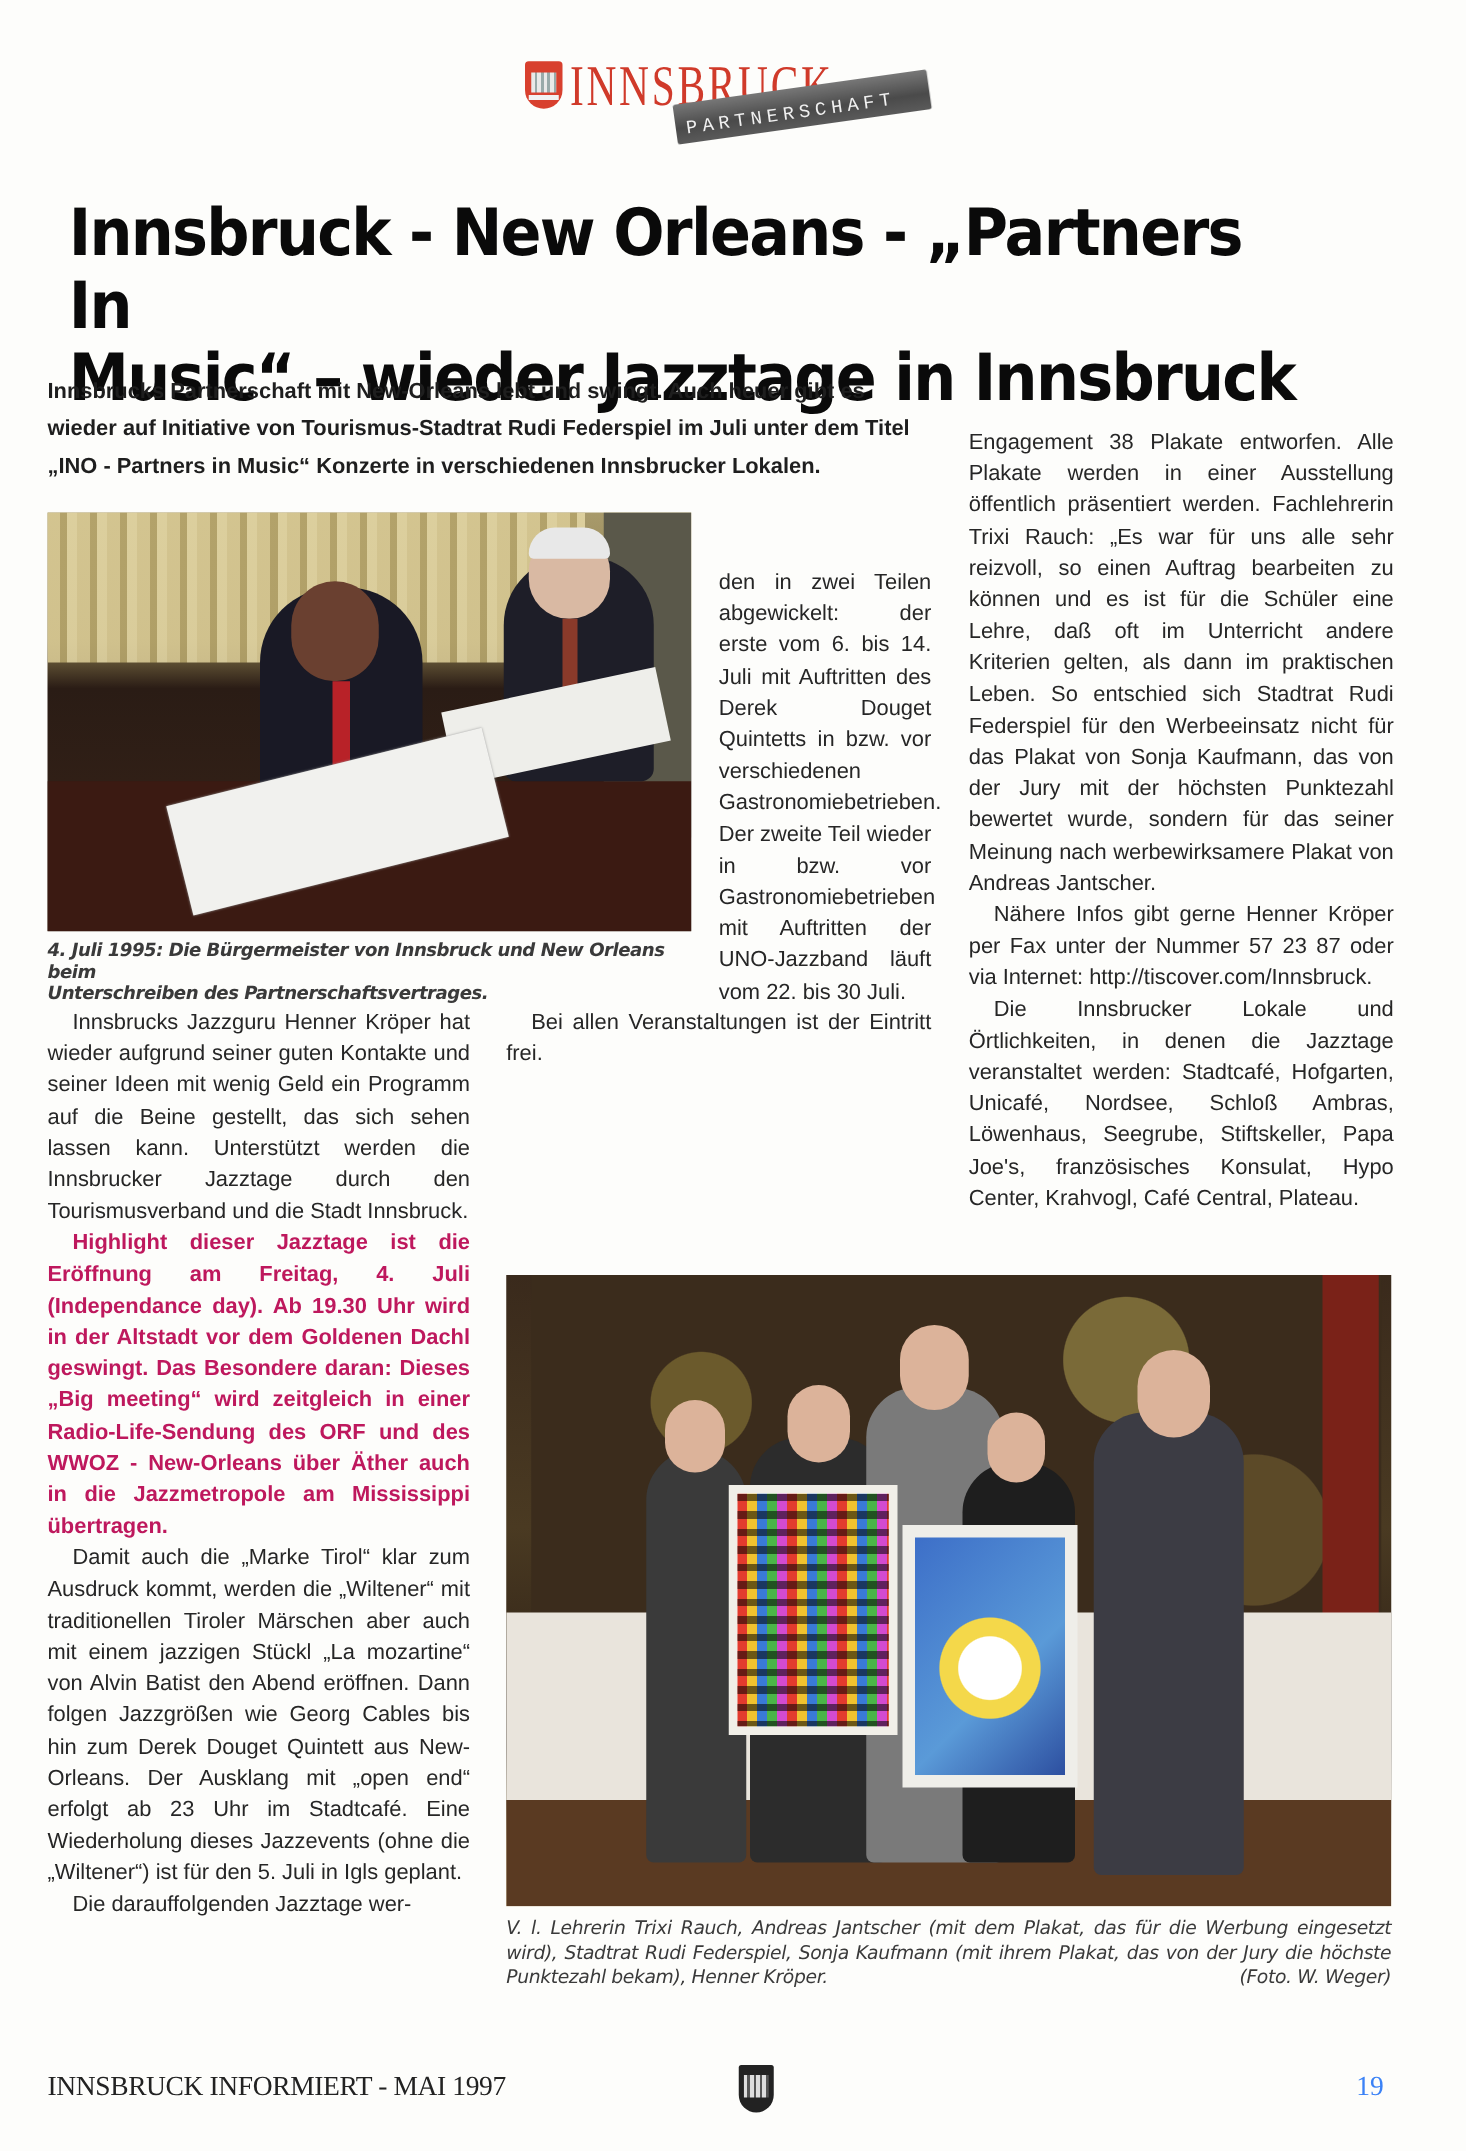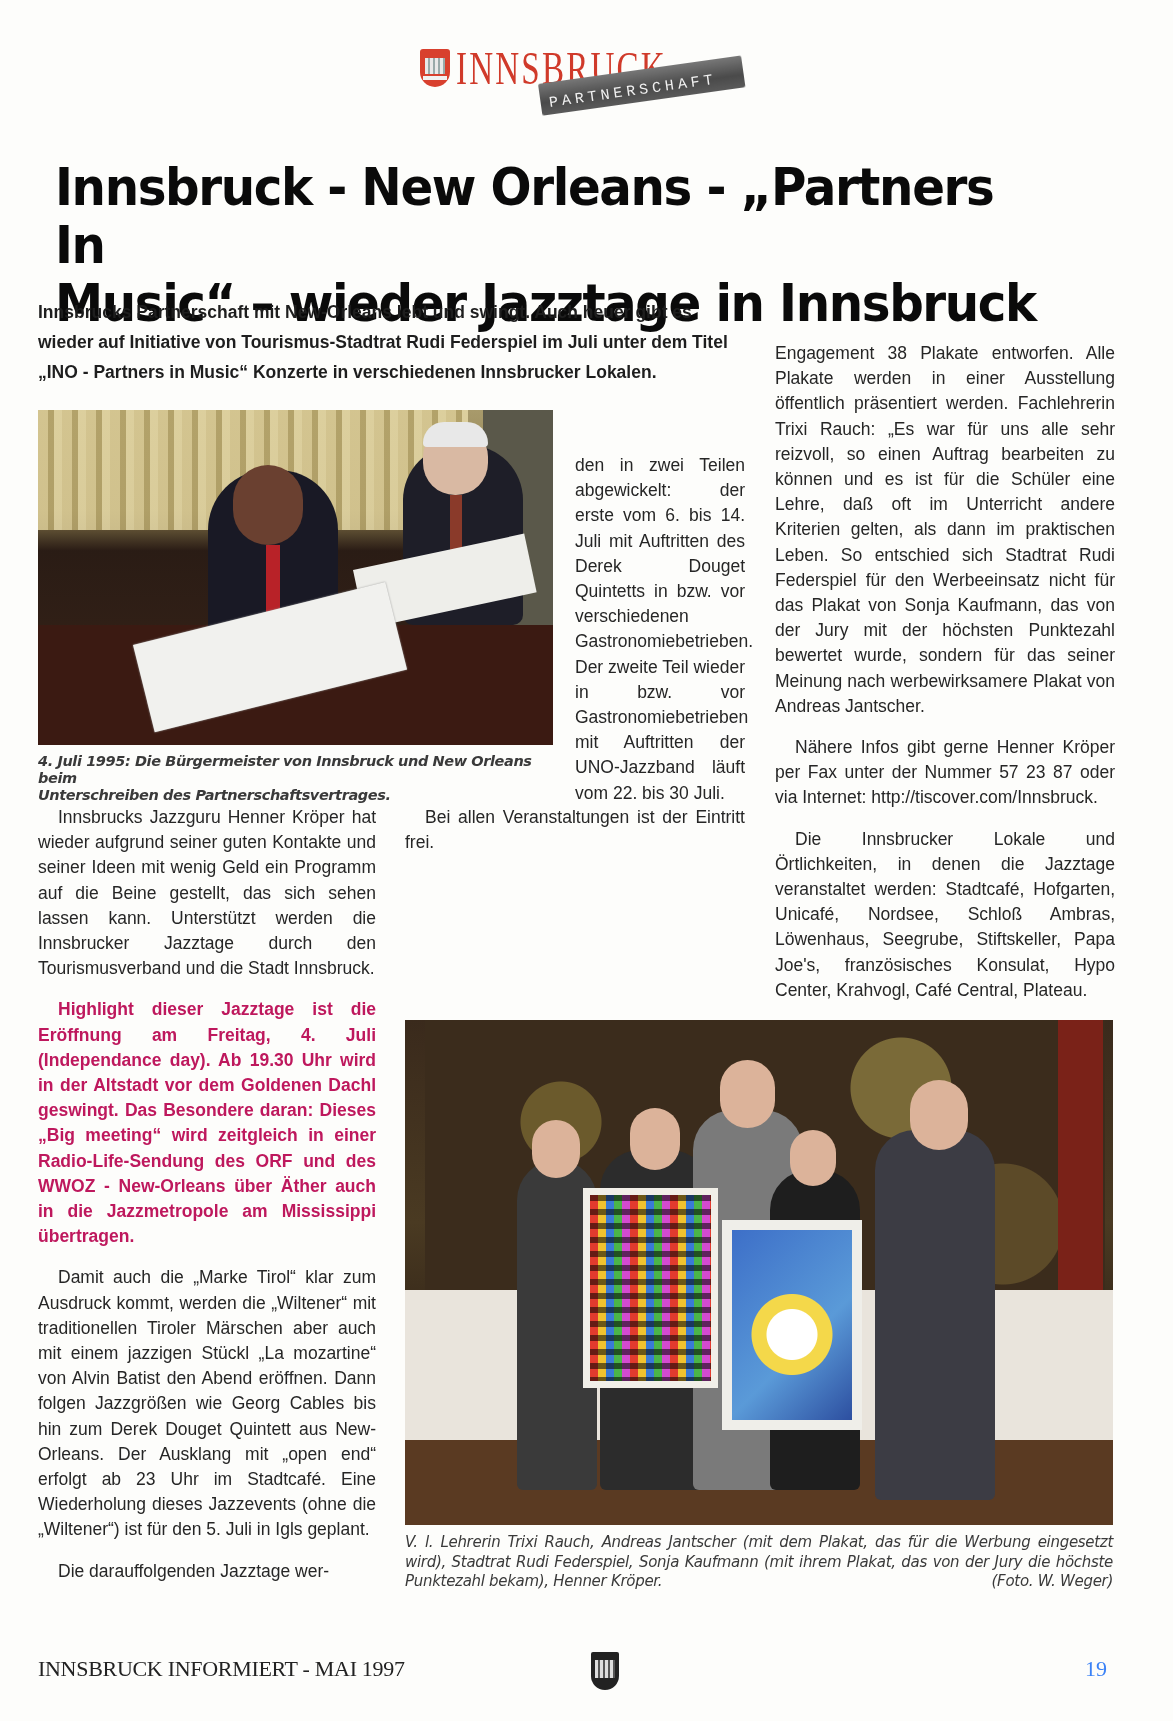--- a/index.html
+++ b/index.html
@@ -27,21 +27,21 @@
   .headline { left: 55px; top: 158px; width: 1060px; font-family: "DejaVu Sans", sans-serif;
     font-weight: bold; font-size: 52px; line-height: 58px; color: #0a0a0a; letter-spacing: -1.5px;
     transform: scaleX(0.93); transform-origin: left top; }
 
   
   .lead { left: 38px; top: 297px; width: 712px; font-size: 17.5px; line-height: 30px; font-weight: bold; color: #1e1e1e; }
 
   .body-text { font-size: 17.5px; line-height: 25.2px; color: #262626; text-align: justify; hyphens: manual; }
   .body-text p { text-indent: 20px; }
   .body-text p.noindent { text-indent: 0; margin-top: 43px; }
-  .body-text p + p { margin-top: 16px; }
+  .body-text p + p { margin-top: 0; }
   .bold { font-weight: bold; color: #be185d; }
 
   
   .photo1 { left: 38px; top: 410px; width: 515px; height: 335px; overflow: hidden;
     background: linear-gradient(180deg, #a89a6b 0%, #8c7d4e 30%, #2a1c15 42%, #3a2418 100%); }
   .p1-curtain { position: absolute; left: 0; top: 0; width: 430px; height: 120px;
     background: repeating-linear-gradient(90deg, #d8c994 0 10px, #b4a36a 10px 16px, #e2d5a3 16px 24px); opacity: 0.9; }
   .p1-wall { position: absolute; right: 0; top: 0; width: 70px; height: 260px; background: #5a584a; }
   .p1-table { position: absolute; left: 0; top: 215px; width: 515px; height: 120px; background: #3b1a12; }
   .p1-man1 { position: absolute; left: 170px; top: 60px; width: 130px; height: 200px; background: #191925; border-radius: 60px 60px 10px 10px; }

